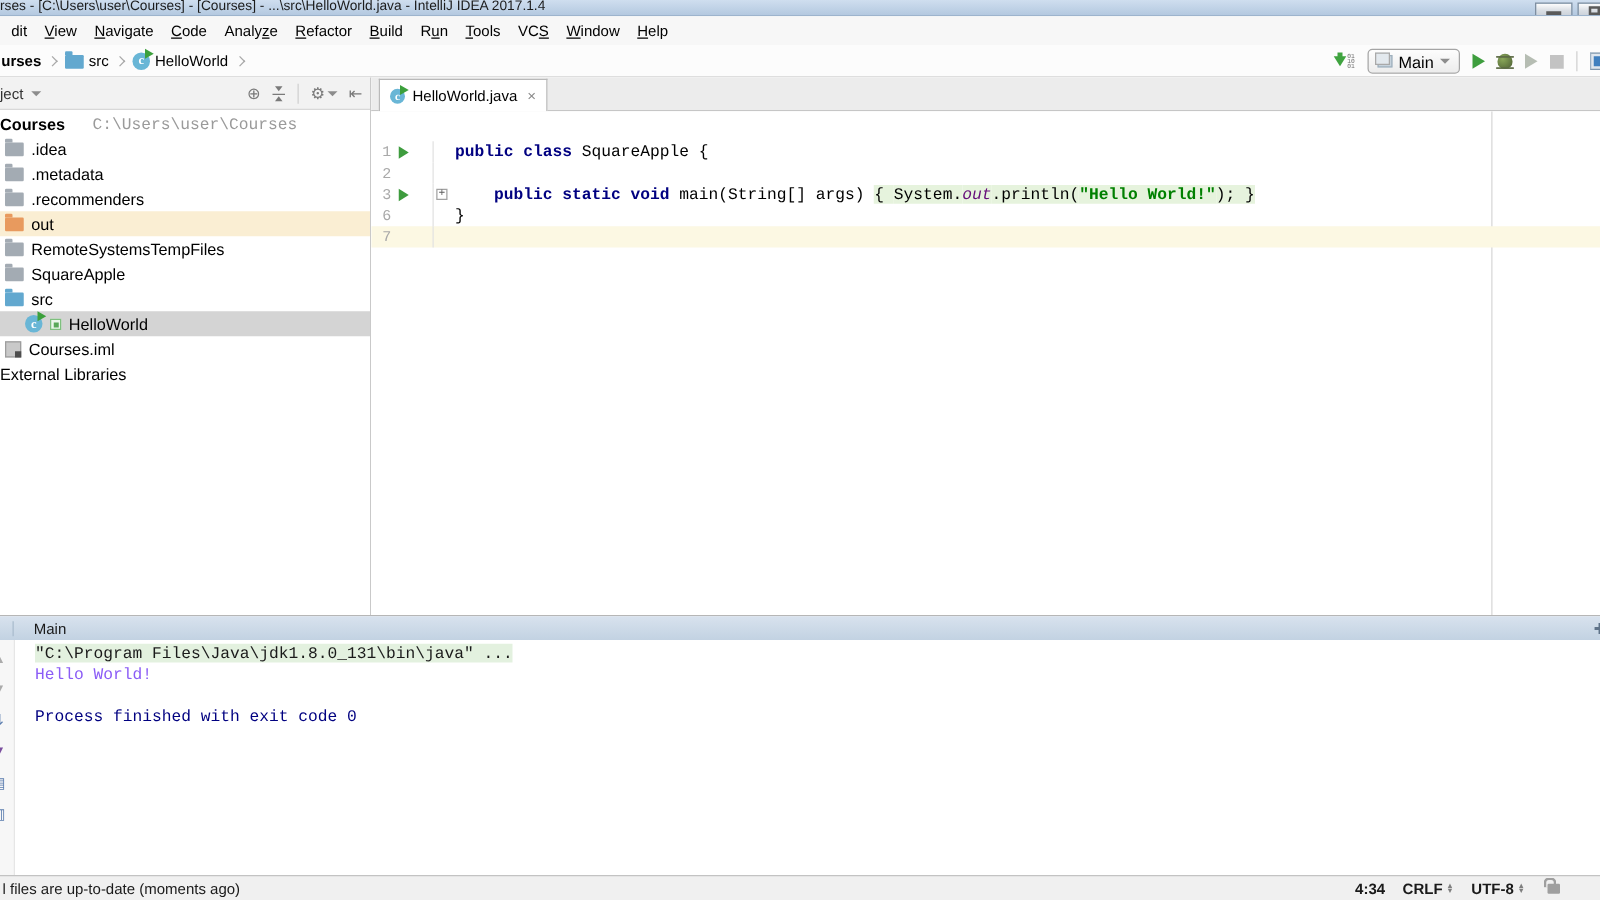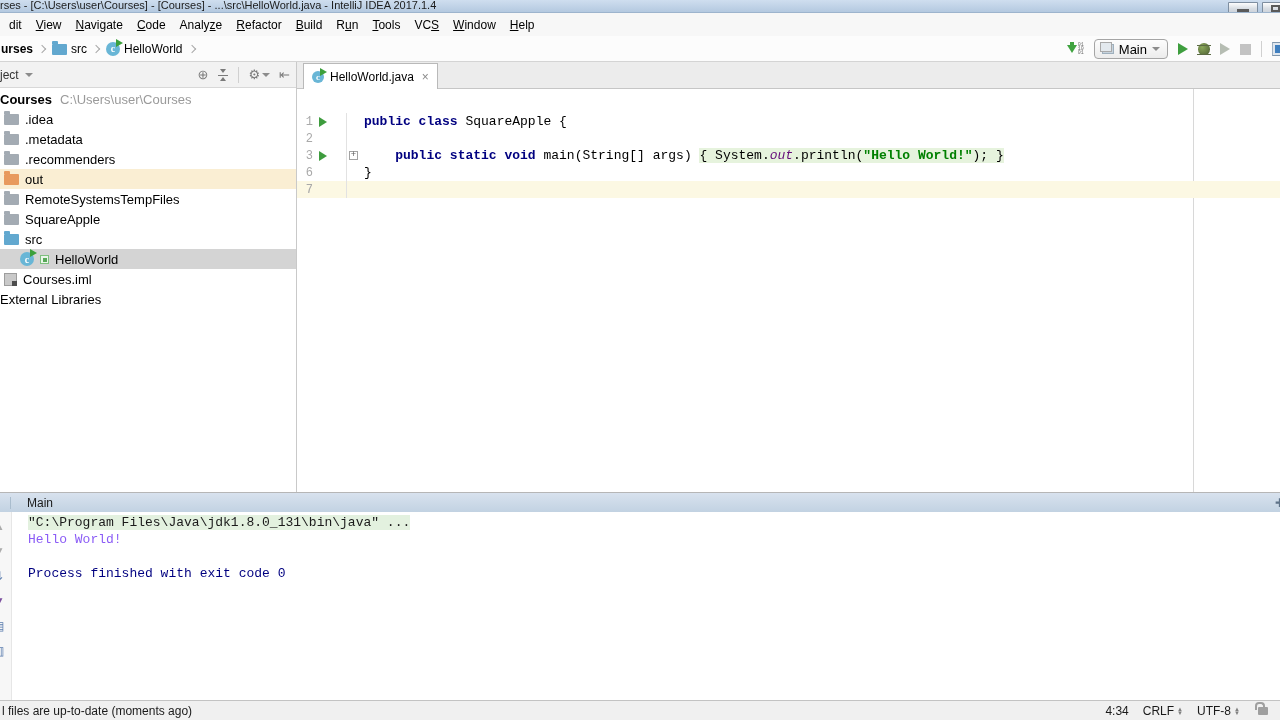--- a/index.html
+++ b/index.html
@@ -77,21 +77,21 @@
   .ph-icon { font-size:13px; line-height:13px; color:#7a7a7a; }
   .collapse-icon { width:12px; height:12px; position:relative; }
   .collapse-icon:before { content:""; position:absolute; left:1px; top:6px; width:10px; height:1px; background:#7a7a7a; }
   .collapse-icon i.t { position:absolute; left:3px; top:0; border-left:3px solid transparent; border-right:3px solid transparent; border-top:4px solid #7a7a7a; }
   .collapse-icon i.b { position:absolute; left:3px; bottom:0; border-left:3px solid transparent; border-right:3px solid transparent; border-bottom:4px solid #7a7a7a; }
   .gearwrap { display:flex; align-items:center; gap:2px; }
   .tree { flex:1; overflow:hidden; padding-top:1px; }
   .tree-row { height:20px; display:flex; align-items:center; gap:6px; padding-left:4px; white-space:nowrap; font-size:13px; }
   .tree-row.hl { background:#faeed3; }
   .tree-row.sel { background:#d4d4d4; }
-  .tree-row .path { color:#9a9a9a; margin-left:2px; }
+  .tree-row .path { color:#9a9a9a; margin-left:16px;font-family:Liberation Mono, monospace; }
   .ind0 { padding-left:0; } .ind1 { padding-left:4px; } .ind2 { padding-left:20px; }
   .ifolder { width:15px; height:11px; border-radius:1px; position:relative; flex:0 0 auto; margin-top:1px; }
   .ifolder:before { content:""; position:absolute; top:-3px; left:0; width:6px; height:3px; border-radius:1px 1px 0 0; background:inherit; }
   .f-gray { background:#a3abb3; } .f-orange { background:#e89a5e; } .f-blue { background:#62a8cf; }
   .iclass { width:14px; height:14px; border-radius:50%; background:#69b6d6; color:#fff; font-size:10px; font-weight:bold;
             display:flex; align-items:center; justify-content:center; position:relative; flex:0 0 auto; font-family:"Liberation Serif",serif; }
   .iclass:after { content:""; position:absolute; right:-3px; top:-3px; width:0; height:0;
             border-top:4px solid transparent; border-bottom:4px solid transparent; border-left:7px solid #3ca03c; }
   .irunmark { width:9px; height:9px; border:1px solid #7ec07e; background:#eaf6ea; position:relative; flex:0 0 auto; }
   .irunmark:before { content:""; position:absolute; left:2px; top:2px; width:4px; height:4px; background:#58a858; }
@@ -137,21 +137,21 @@
   .con-line { height:17px; white-space:pre; }
   .con-cmd { color:#1a1a1a; } .con-cmd span { background:#e3f1df; }
   .con-std { color:#8b5cf6; }
   .con-sys { color:#000080; }
   
   .statusbar {
     position:absolute; left:0; top:700px; width:1280px; height:20px; background:#f0f0f0;
     border-top:1px solid #c3c3c3; display:flex; align-items:center; font-size:12px; color:#1a1a1a;gap:20px;
   }
   .sb-msg { padding-left:2px; }
-  .sb-right { margin-left:auto; display:flex; align-items:center; gap:14px; padding-right:12px; }
+  .sb-right { margin-left:auto; display:flex; align-items:center; gap:14px; padding-right:32px;font-weight:bold; }
   .sb-widget { display:flex; align-items:center; gap:3px; }
   .updown { display:flex; flex-direction:column; line-height:4px; font-size:6px; color:#7f7f7f; }
   .lock { width:10px; height:8px; background:#9f9f9f; border-radius:1px; position:relative; margin-left:4px; }
   .lock:before { content:""; position:absolute; left:-3px; top:-5px; width:6px; height:6px; border:2px solid #9f9f9f; border-bottom:none; border-radius:4px 4px 0 0; }
 </style>
 </head>
 <body>
 
 <div id="window">
 

